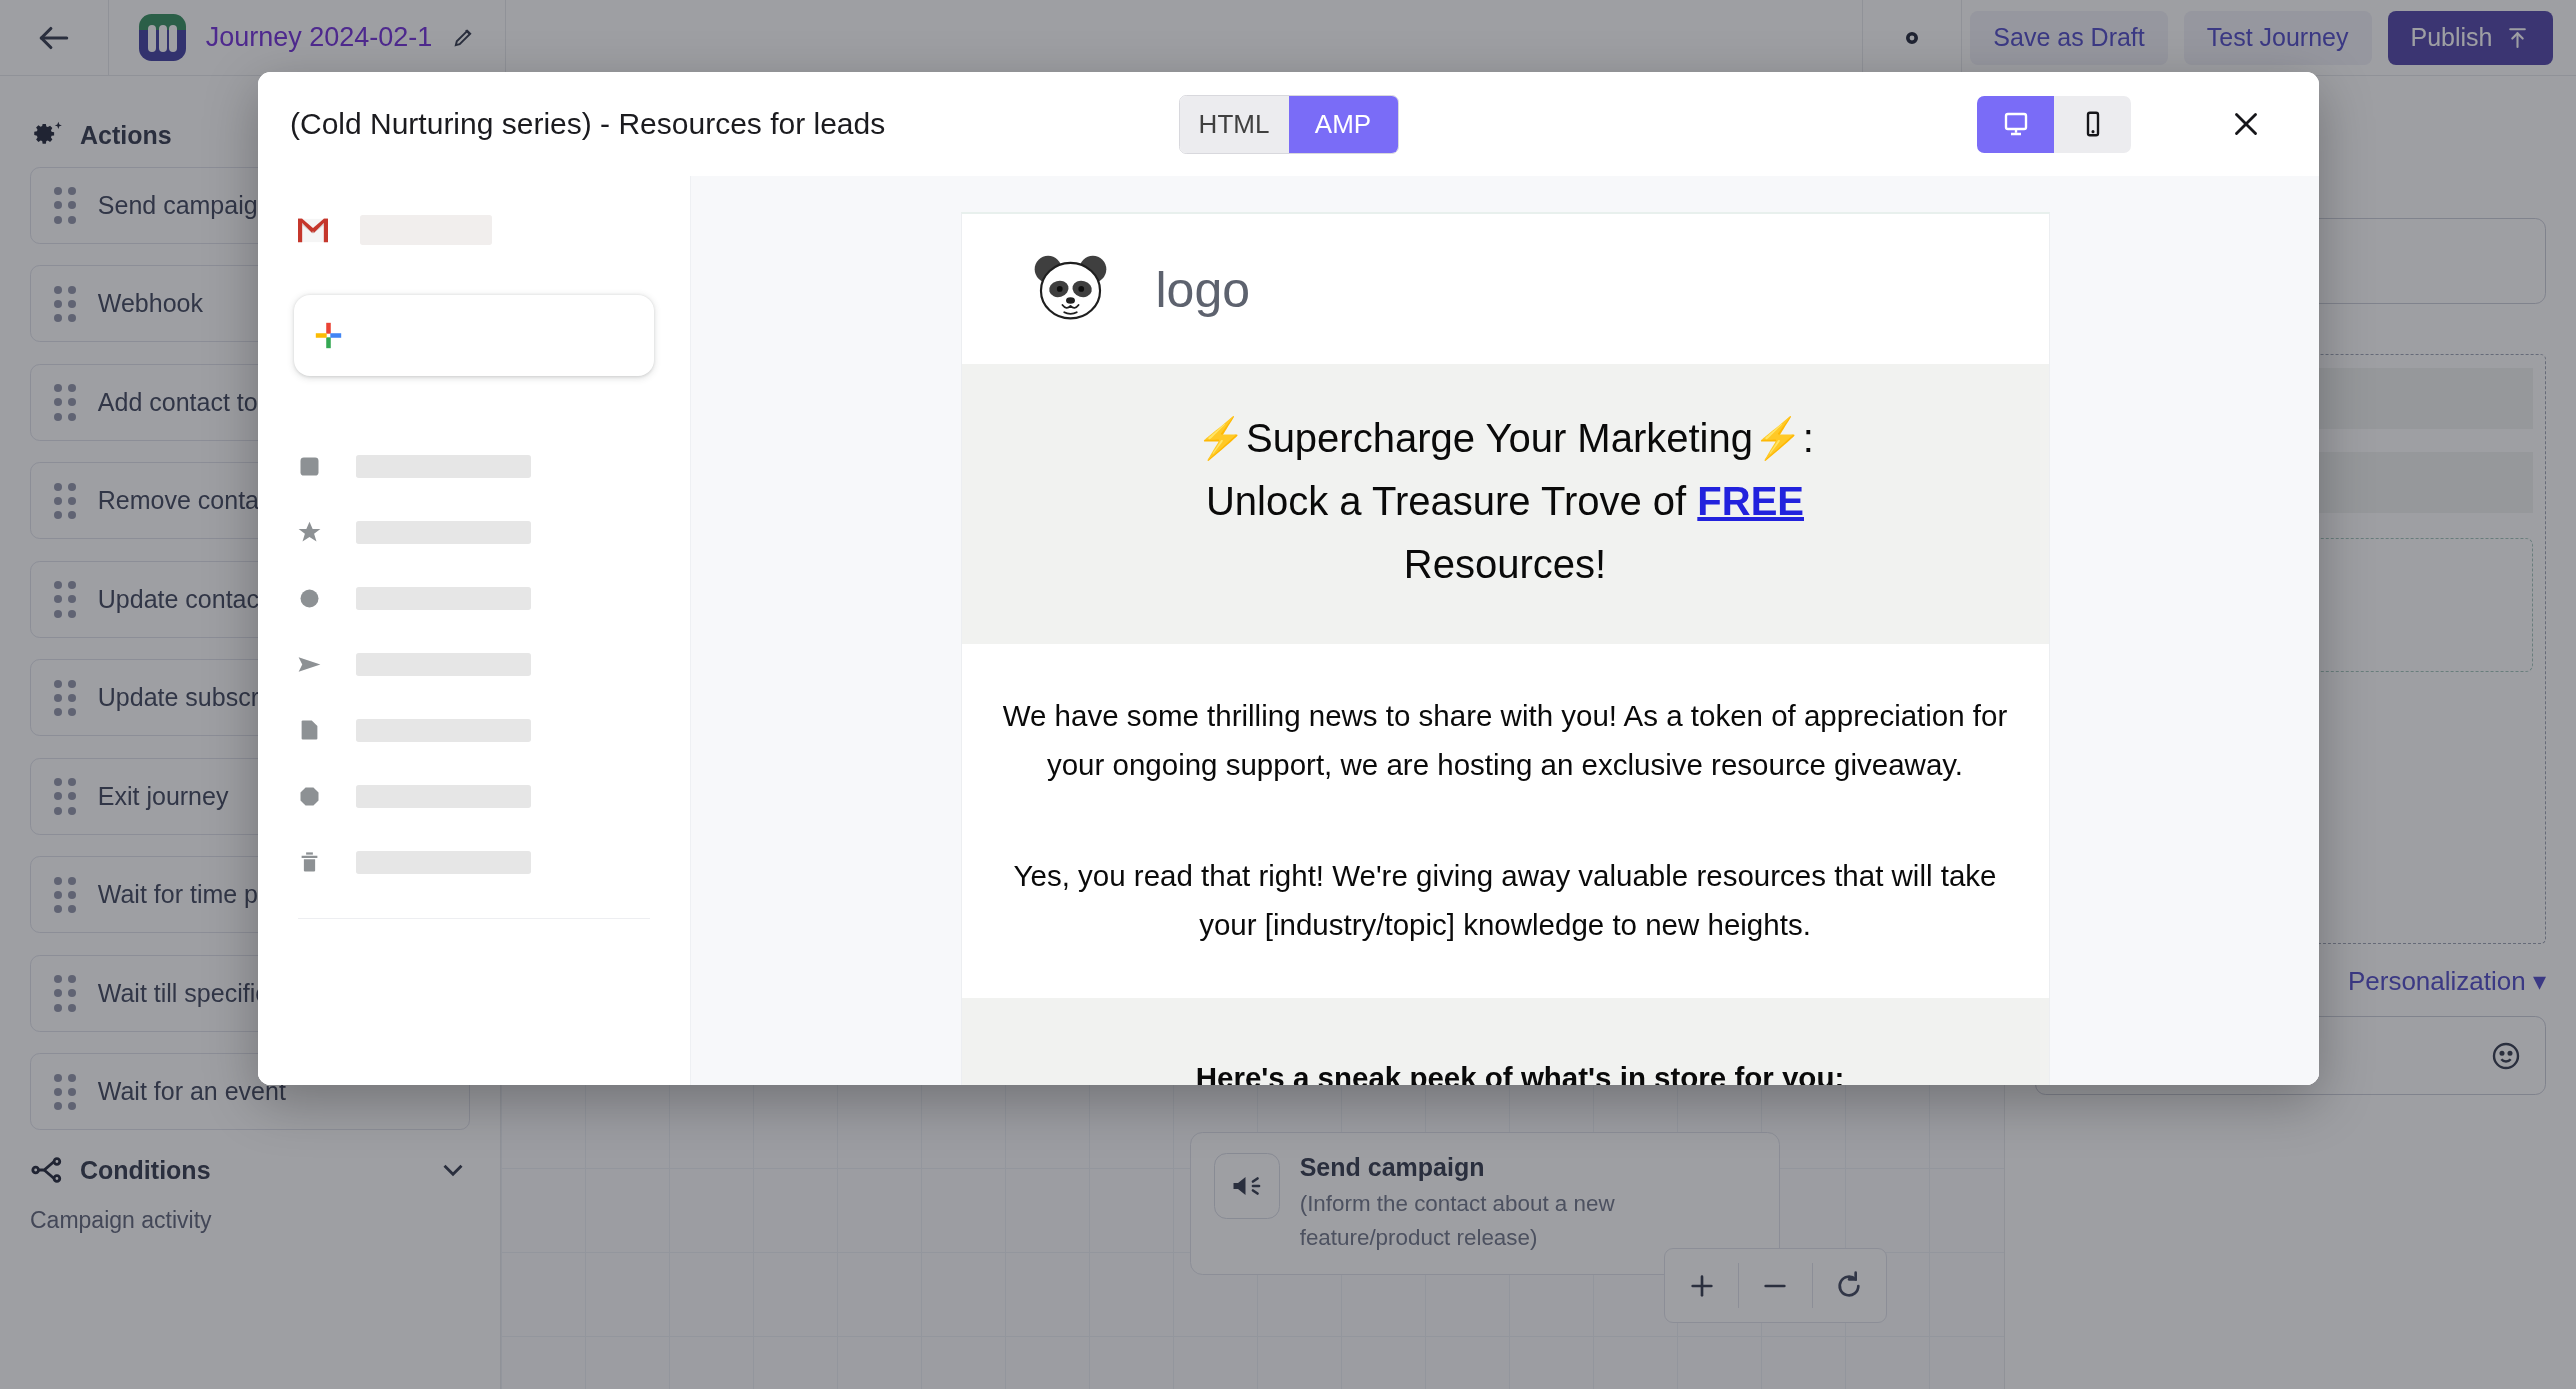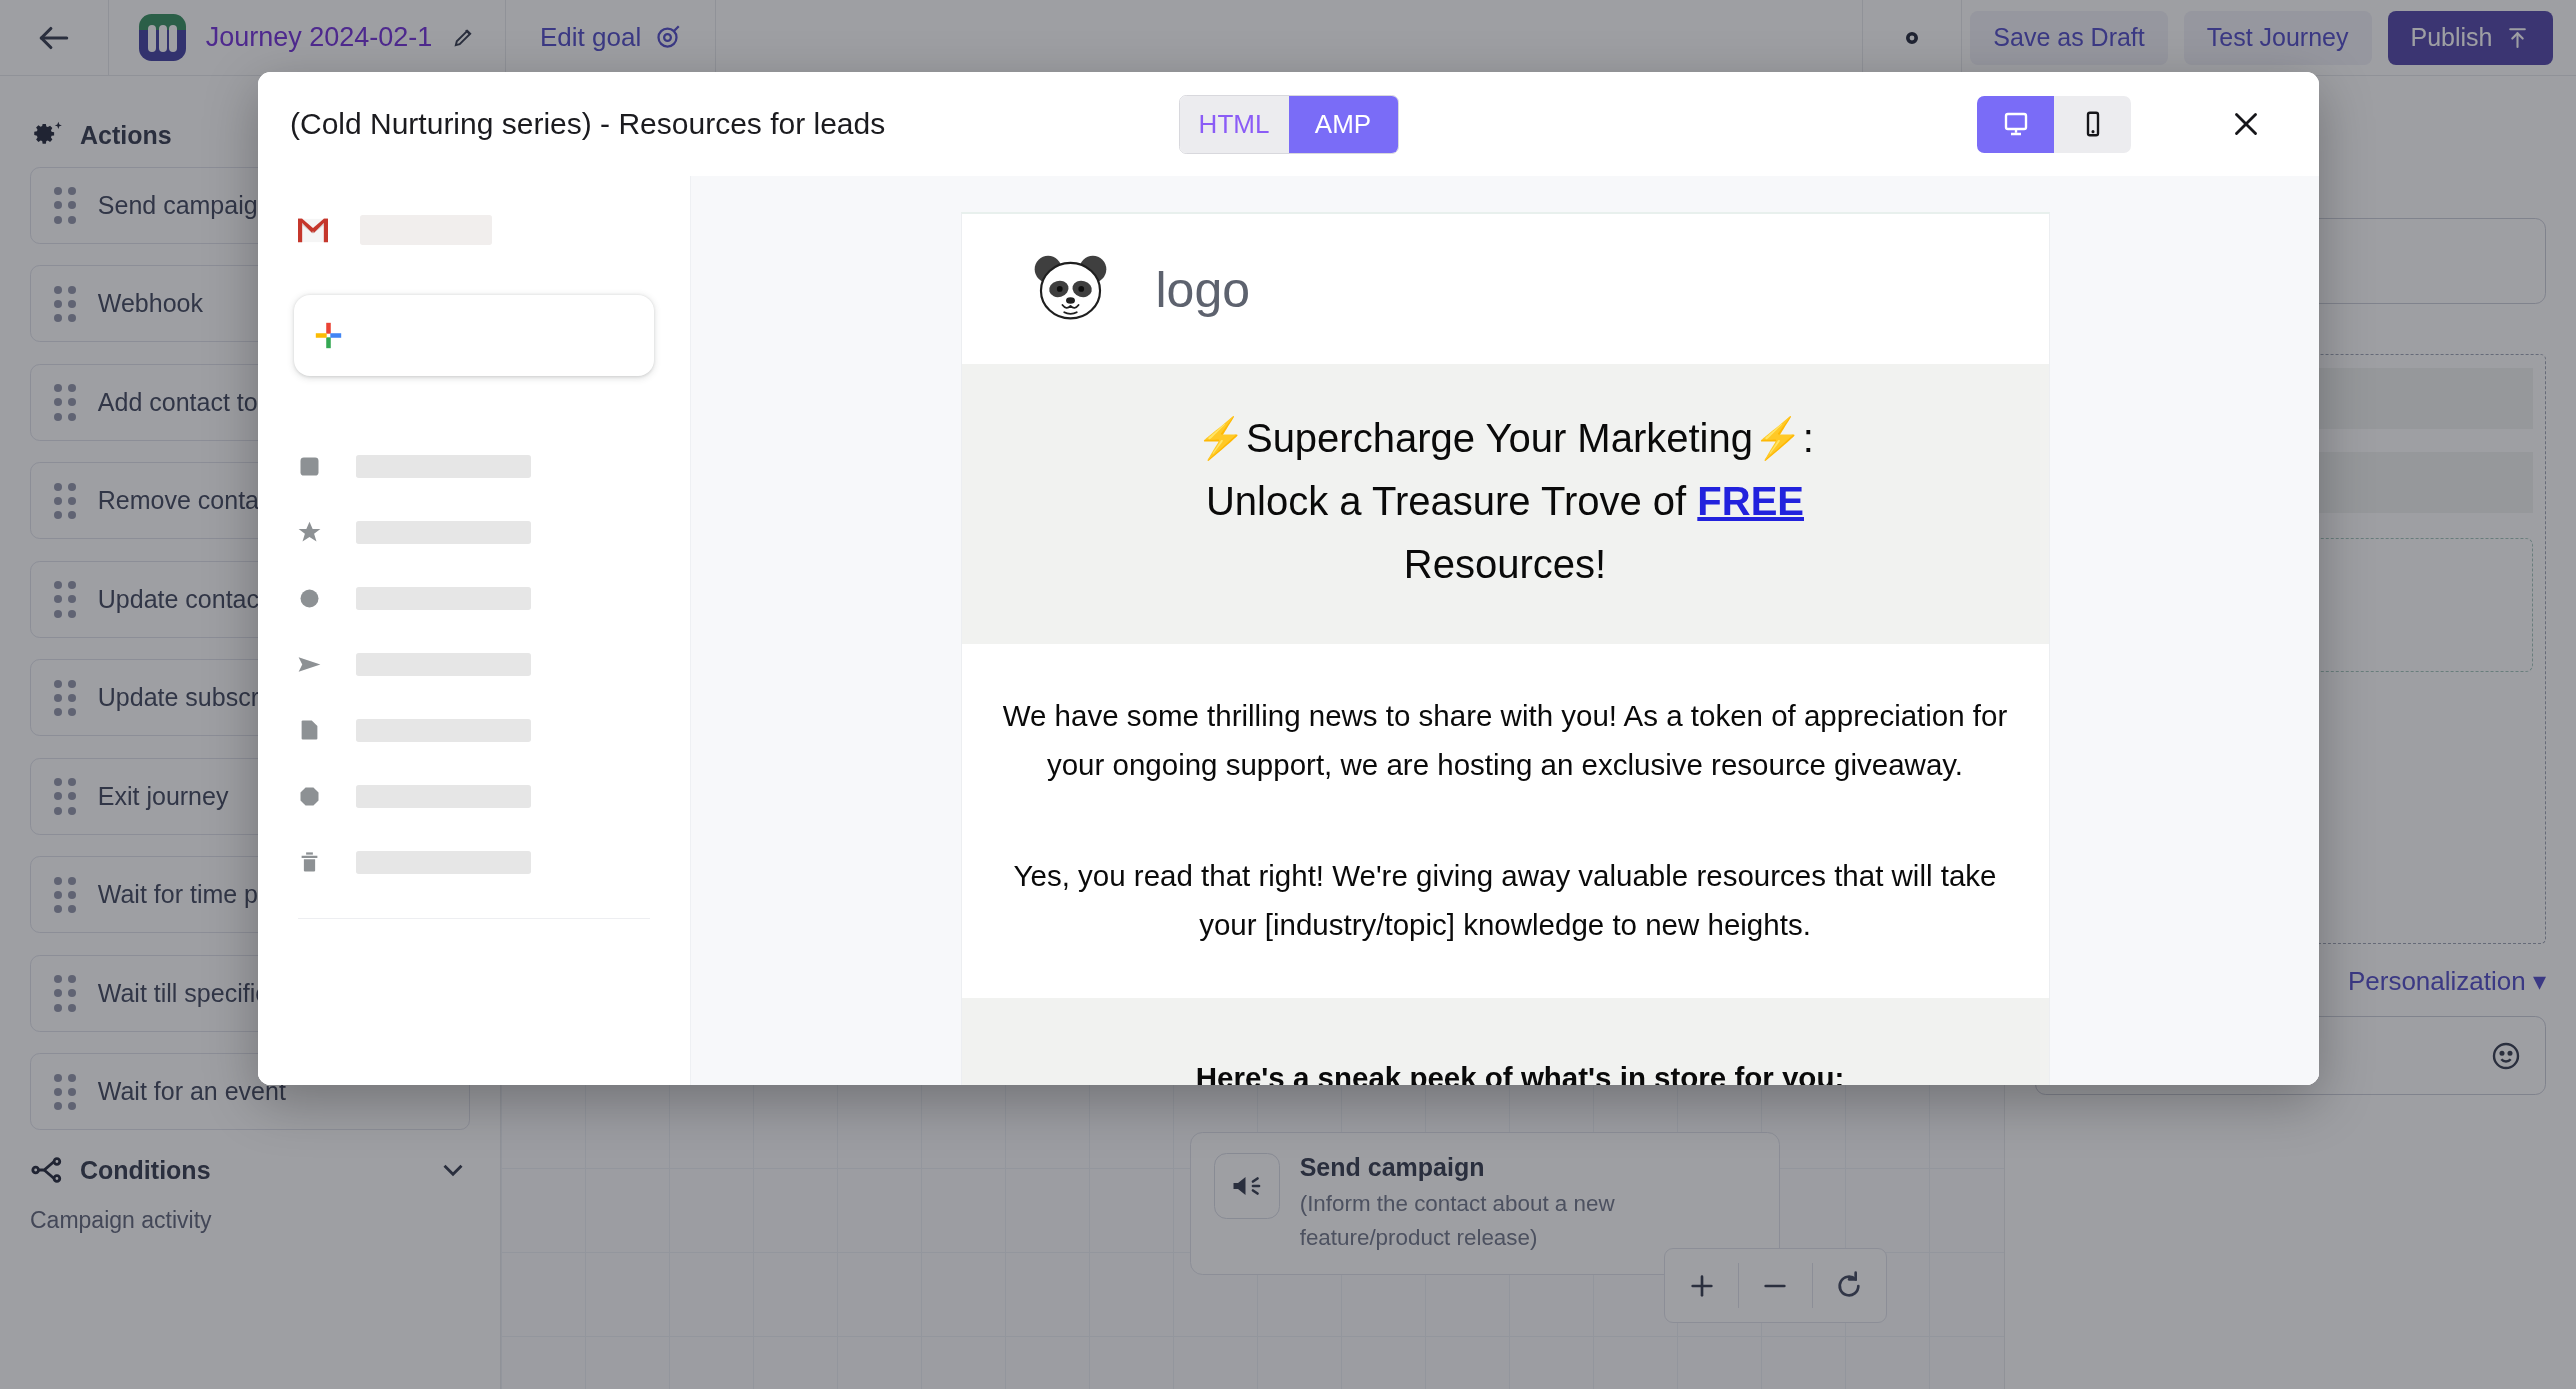--- a/index.html
+++ b/index.html
@@ -139,21 +139,21 @@
     height: 104px; flex: 0 0 auto; display: flex; align-items: center; padding: 0 32px;
     position: relative; background:#fff;
   }
   .m-title { font-size: 30px; color: #1b1b1f; white-space: nowrap; }
   .m-seg {
     position: absolute; left: 50%; transform: translateX(-50%);
     display: flex; border-radius: 7.2px; overflow: hidden; border: 0.9px solid #d8d8dd;
   }
   .m-seg div {
     width: 109px; height: 57px; display:flex; align-items:center; justify-content:center;
-    font-size: 26px; background: #ececef; color: #8b5cf6; cursor: pointer;
+    font-size: 26px; background: #ececef; color: #404040; cursor: pointer;
   }
   .m-seg div.active { background: #7a6cf7; color: #ffffff; }
   .m-devseg {
     position: absolute; right: 188px; display: flex; border-radius: 7.2px; overflow: hidden;
   }
   .m-devseg div {
     width: 77px; height: 57px; display:flex; align-items:center; justify-content:center;
     background: #ececef; cursor: pointer;
   }
   .m-devseg div.active { background: #7a6cf7; }
@@ -224,28 +224,20 @@
     <div class="tb-titlegrp">
       <div class="tb-logo">
           <i class="a"></i>
           <i class="b"></i>
           <i class="c"></i>
         </div>
       <span class="tb-title">Journey 2024-02-1</span>
       <svg class="tb-pencil" viewBox="0 0 24 24" fill="none" stroke="#2d3347" stroke-width="2" stroke-linecap="round">
         <path d="M4 20l4-1 11-11-3-3L5 16z"></path>
           <path d="M15 5l3 3"></path>
-      </svg>
-    </div>
-    <div class="tb-editgoal">
-      <span>Edit goal</span>
-      <svg width="27" height="27" viewBox="0 0 24 24" fill="none" stroke="#4b45c6" stroke-width="2">
-        <circle cx="12" cy="12" r="8"></circle>
-          <circle cx="12" cy="12" r="3"></circle>
-          <line x1="18" y1="6" x2="22" y2="2"></line>
       </svg>
     </div>
     <div class="tb-spacer"></div>
     <div class="tb-gear">
       <svg width="36" height="36" viewBox="0 0 24 24" fill="#1b2033">
         <path d="M12 8a4 4 0 100 8 4 4 0 000-8zm0 2.4a1.6 1.6 0 110 3.2 1.6 1.6 0 010-3.2z"></path>
         <path d="M19.4 13a7.6 7.6 0 000-2l2-1.6-2-3.4-2.4 1a7.6 7.6 0 00-1.7-1L14.9 3h-3.8l-.4 2.9a7.6 7.6 0 00-1.7 1l-2.4-1-2 3.4L4.6 11a7.6 7.6 0 000 2l-2 1.6 2 3.4 2.4-1c.5.4 1.1.8 1.7 1l.4 2.9h3.8l.4-2.9c.6-.2 1.2-.6 1.7-1l2.4 1 2-3.4z" opacity="0"></path>
       </svg>
     </div>
     <div class="tb-btn">Save as Draft</div>

